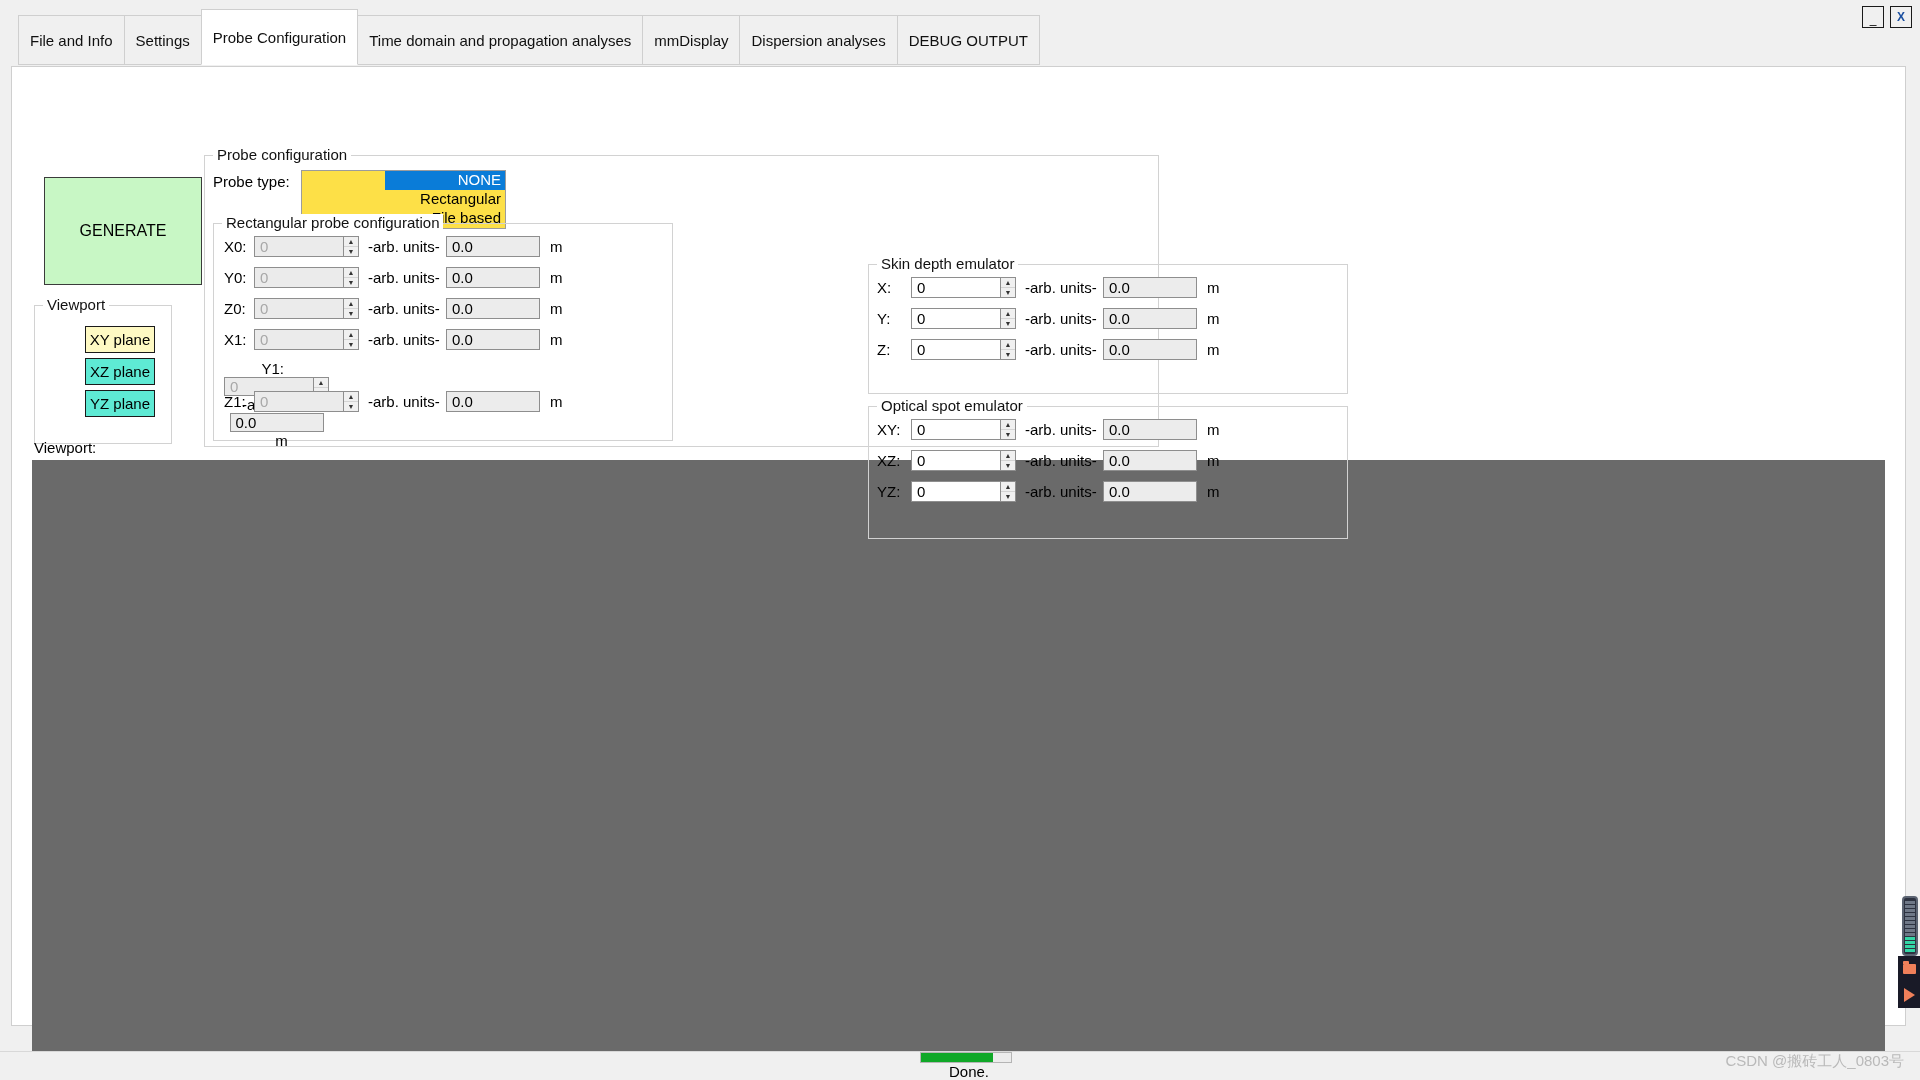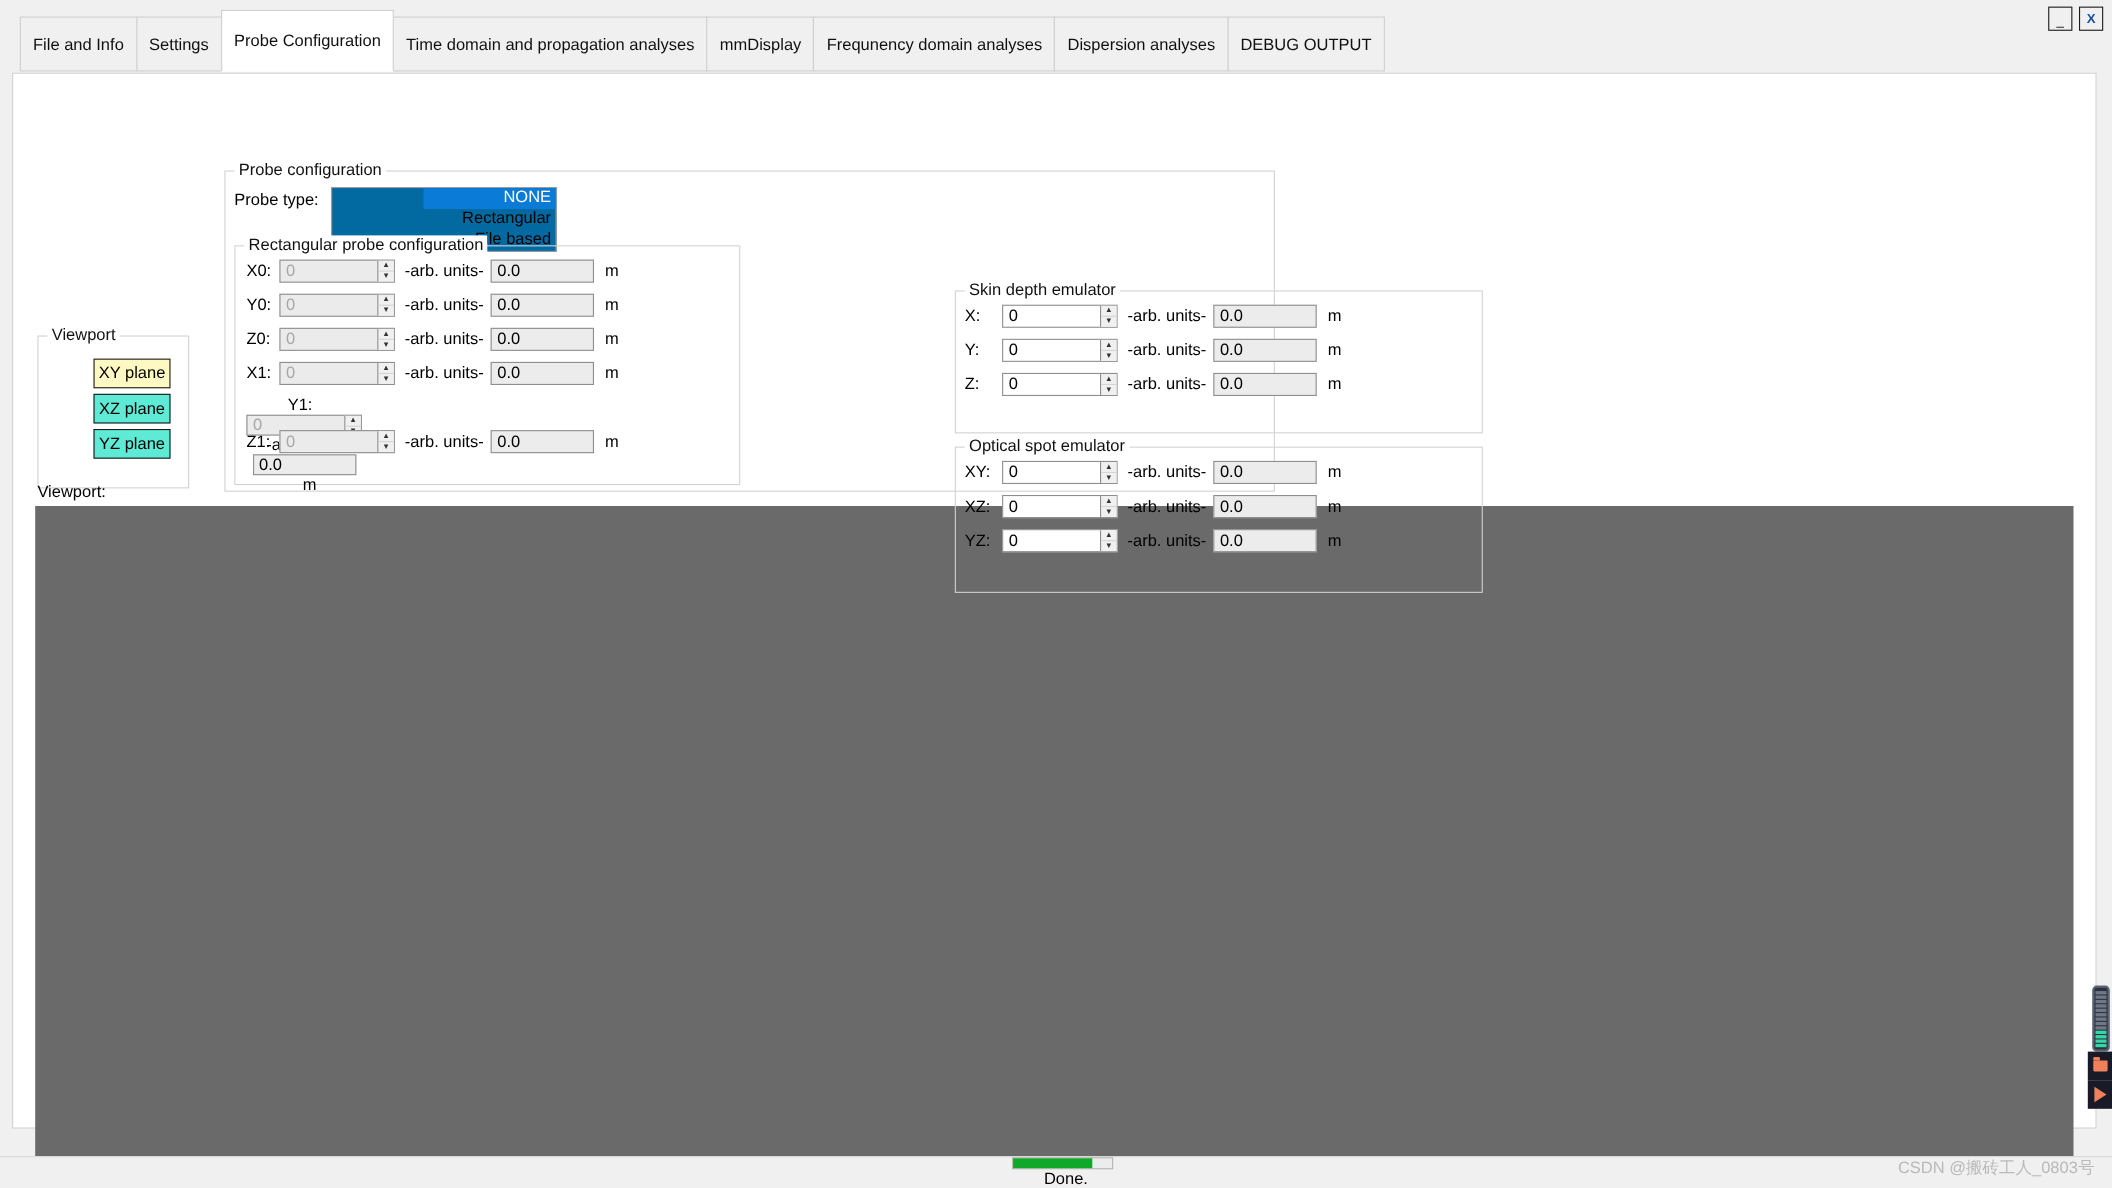--- a/index.html
+++ b/index.html
@@ -126,21 +126,21 @@
   .probe-group { left: 192px; top: 88px; width: 955px; height: 292px; }
 
   .probe-type-row {
     position: absolute; left: 8px; top: 14px;
     display: flex; align-items: flex-start;
   }
   .probe-type-label { font-size: 15px; width: 88px; padding-top: 3px; }
   .listbox {
     width: 205px;
     border: 1px solid #9c9c9c;
-    background: #0369a1;
+    background: #fde047;
   }
   .listbox .opt {
     text-align: right;
     padding: 1px 4px 2px 0;
     font-size: 15px;
     line-height: 16px;
     cursor: pointer;
   }
   .listbox .opt.selected {
     background: #0a7cd8;
@@ -286,27 +286,27 @@
     <div class="win-btn">_</div>
     <div class="win-btn close">X</div>
   </div>
 
   <div class="tabbar" id="tabbar">
       <div class="tab">File and Info</div>
       <div class="tab">Settings</div>
       <div class="tab active">Probe Configuration</div>
       <div class="tab">Time domain and propagation analyses</div>
       <div class="tab">mmDisplay</div>
-      <div class="tab">Frequnency domain analyses</div>
       <div class="tab">Dispersion analyses</div>
       <div class="tab">DEBUG OUTPUT</div>
     </div>
 
   <div class="page">
 
+    <div class="generate-btn">GENERATE</div>
 
     <div class="group viewport-group">
       <div class="legend">Viewport</div>
       <div class="plane-btn p1 selected">XY plane</div>
       <div class="plane-btn p2">XZ plane</div>
       <div class="plane-btn p3">YZ plane</div>
     </div>
 
     <div class="viewport-label">Viewport:</div>
     <div class="canvas"></div>

